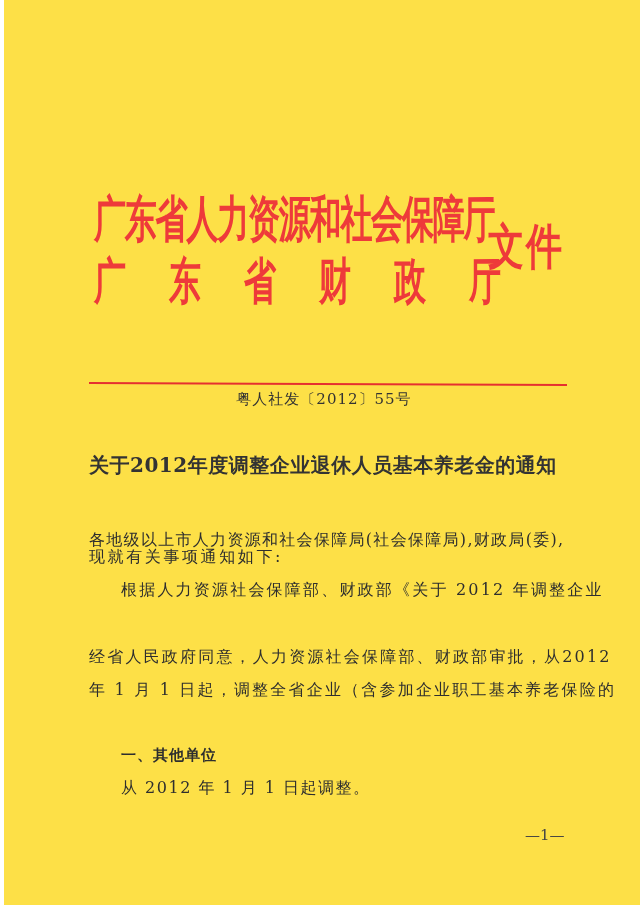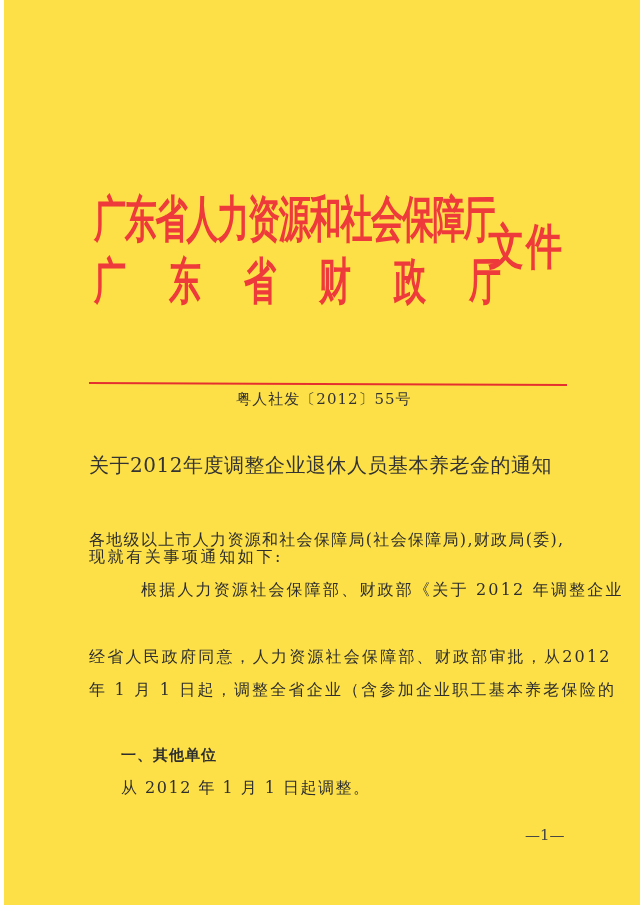--- a/index.html
+++ b/index.html
@@ -14,28 +14,28 @@
   .hdr-line2 span { display: inline-block; width: 75px; }
   .hdr-line2 span:last-child { width: auto; }
   .hdr-wenjian { position: absolute; left: 484px; top: 214px; color: #ee3a3a; font-weight: bold;
                  font-size: 36px; letter-spacing: 2px; transform: scaleY(1.35); transform-origin: top left; }
 
   .doc-number { position: absolute; left: 0; width: 640px; top: 358px; text-align: center;
                 font-size: 15px; color: #333; letter-spacing: 1px; margin-top: 32px; }
   .red-rule { position: absolute; left: 85px; top: 382px; width: 478px; height: 2px;
               background: #e53030; transform: rotate(0.25deg); transform-origin: left center; }
 
-  .title { position: absolute; left: 85px; top: 452px; font-size: 20px; font-weight: normal;
+  .title { position: absolute; left: 85px; top: 452px; font-size: 20px; font-weight: bold;
            color: #333; white-space: nowrap; letter-spacing: 0.5px; }
 
   .body { position: absolute; left: 85px; width: 480px; font-size: 16px; color: #2e2e2e;
           white-space: nowrap; letter-spacing: 2.2px; }
   .l1 { top: 514px; letter-spacing: 1.3px; margin-top: 16px; }
   .l2 { top: 547px; letter-spacing: 2.6px; }
-  .l3 { top: 580px; left: 117px; margin-left: 20px; }
+  .l3 { top: 580px; left: 117px; }
   .l4 { top: 614px; }
   .l5 { top: 647px; }
   .l6 { top: 680px; }
   .l7 { top: 713px; }
   .l8 { top: 746px; left: 117px; font-family: "DejaVu Sans", sans-serif; font-weight: bold; font-size: 15px; letter-spacing: 1px; }
   .l9 { top: 778px; left: 117px; letter-spacing: 1.5px; }
 
   .page-num { position: absolute; left: 521px; top: 826px; font-size: 15px; color: #444; letter-spacing: 0; }
 </style>
 </head>

